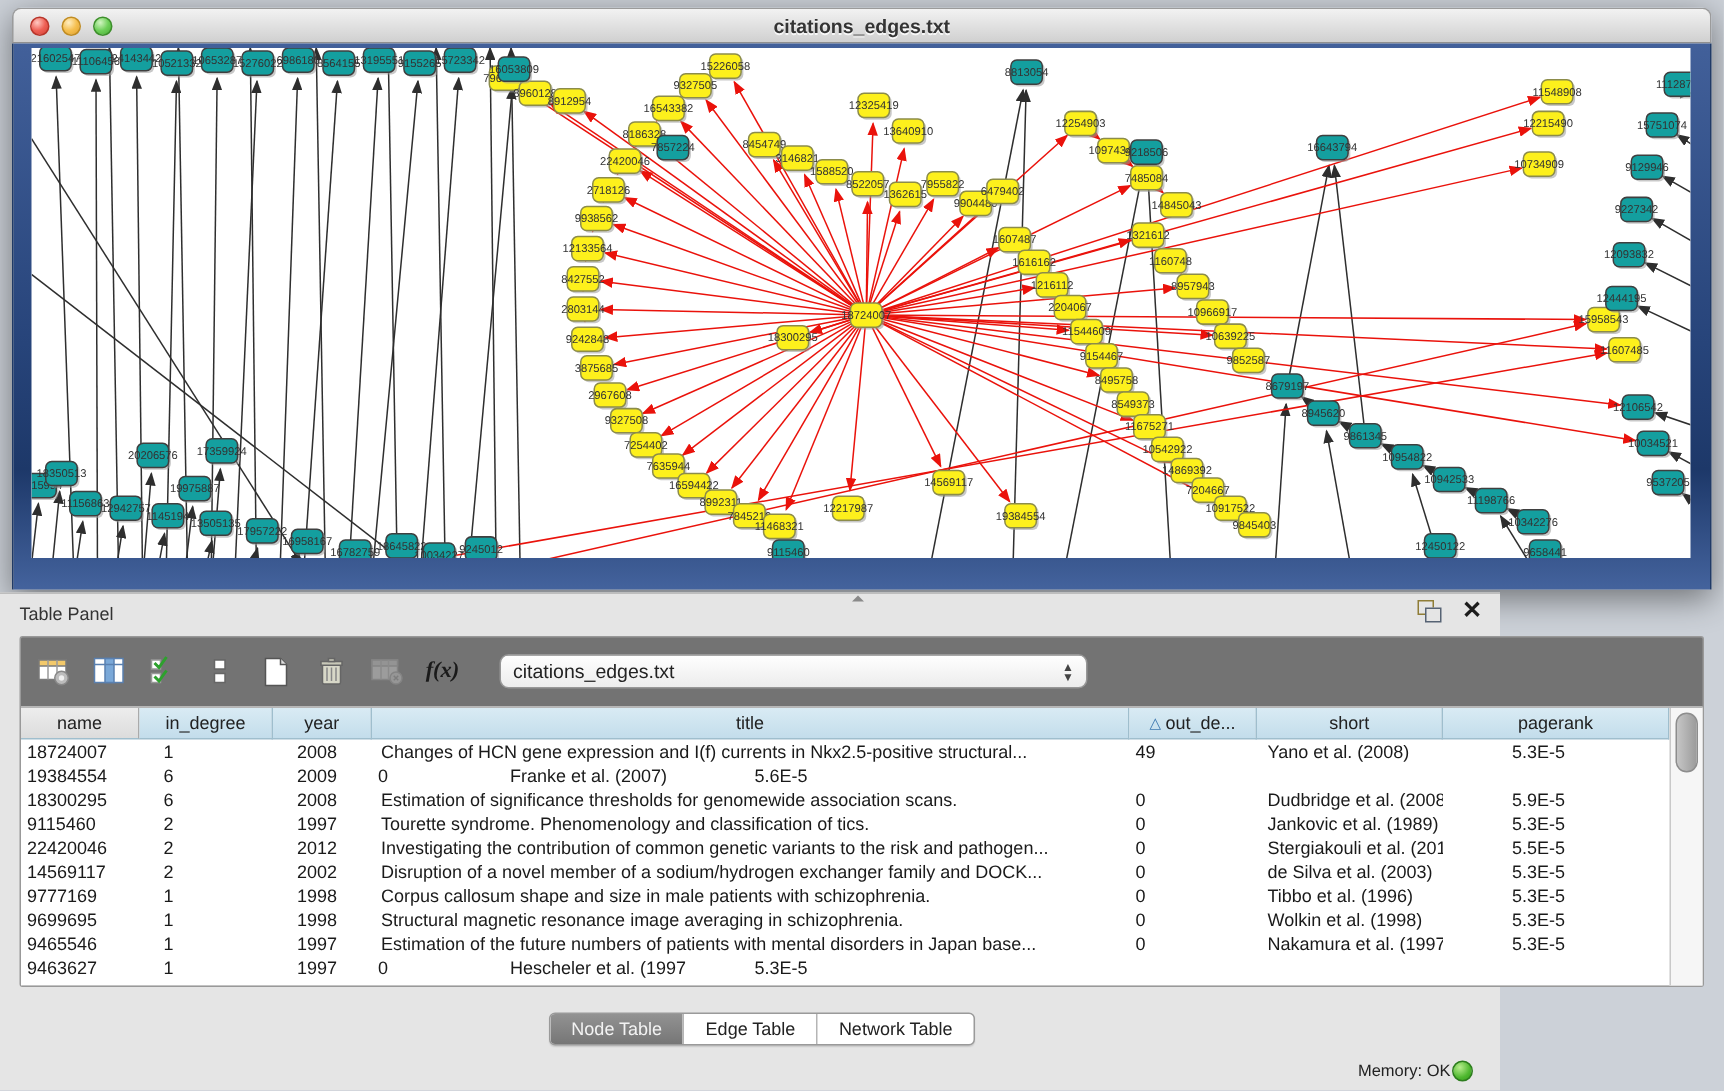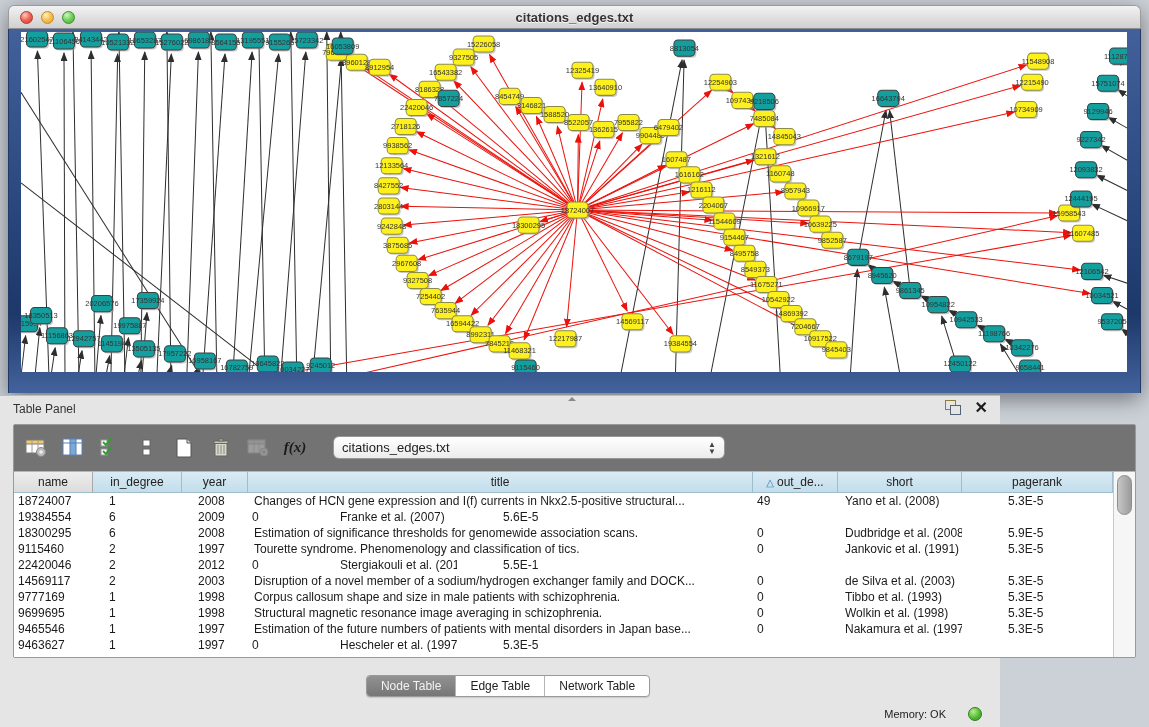--- a/index.html
+++ b/index.html
@@ -72,21 +72,21 @@
           background:linear-gradient(90deg,#c6c6c6,#9b9b9b);border:1px solid #8d8d8d;box-sizing:border-box}
 
   .tabs-row{position:absolute;left:16px;right:0;top:279px;display:flex;justify-content:center}
   .seg{display:flex;border:1px solid #9a9a9a;border-radius:4px;overflow:hidden;background:#fff;height:20px;
        box-shadow:0 1px 1px rgba(0,0,0,.12)}
   .seg-btn{padding:0 14px;font-size:12px;color:#222;display:flex;align-items:center;cursor:pointer;
            border-left:1px solid #b5b5b5}
   .seg-btn:first-child{border-left:none}
   .seg-btn.active{background:linear-gradient(#929292,#767676);color:#f3f3f3;border-left:none}
 
-  .statusbar{position:absolute;right:18px;bottom:6px;display:flex;align-items:center;gap:22px}
+  .statusbar{position:absolute;right:18px;bottom:6px;display:flex;align-items:center;gap:1px}
   .mem-label{font-size:11px;color:#222}
   .mem-dot{width:14px;height:14px;border-radius:50%;box-sizing:border-box;
            background:radial-gradient(circle at 35% 30%,#b8ed8e,#4db72e 60%,#379a1d);border:1px solid #2d7d1e}
 </style>
 </head>
 <body>
 
 <div class="net-window">
   <div class="titlebar">
     <div class="lights">
@@ -998,47 +998,48 @@
               <div class="td c4">0</div>
               <div class="td c5">Dudbridge et al. (2008)</div>
               <div class="td c6">5.9E-5</div>
             </div>
             <div class="grid-row">
               <div class="td c0">9115460</div>
               <div class="td c1">2</div>
               <div class="td c2">1997</div>
               <div class="td c3">Tourette syndrome. Phenomenology and classification of tics.</div>
               <div class="td c4">0</div>
-              <div class="td c5">Jankovic et al. (1991)</div>
+              <div class="td c5">Jankovic et al. (1989)</div>
               <div class="td c6">5.3E-5</div>
             </div>
             <div class="grid-row">
               <div class="td c0">22420046</div>
               <div class="td c1">2</div>
               <div class="td c2">2012</div>
+              <div class="td c3">Investigating the contribution of common genetic variants to the risk and pathogen...</div>
               <div class="td c4">0</div>
               <div class="td c5">Stergiakouli et al. (2012)</div>
-              <div class="td c6">5.5E-1</div>
+              <div class="td c6">5.5E-5</div>
             </div>
             <div class="grid-row">
               <div class="td c0">14569117</div>
               <div class="td c1">2</div>
-              <div class="td c2">2003</div>
+              <div class="td c2">2002</div>
               <div class="td c3">Disruption of a novel member of a sodium/hydrogen exchanger family and DOCK...</div>
               <div class="td c4">0</div>
               <div class="td c5">de Silva et al. (2003)</div>
               <div class="td c6">5.3E-5</div>
             </div>
             <div class="grid-row">
               <div class="td c0">9777169</div>
               <div class="td c1">1</div>
               <div class="td c2">1998</div>
               <div class="td c3">Corpus callosum shape and size in male patients with schizophrenia.</div>
               <div class="td c4">0</div>
-              <div class="td c5">Tibbo et al. (1993)</div>
+              <div class="td c5">Tibbo et al. (1996)</div>
               <div class="td c6">5.3E-5</div>
             </div>
             <div class="grid-row">
               <div class="td c0">9699695</div>
               <div class="td c1">1</div>
               <div class="td c2">1998</div>
               <div class="td c3">Structural magnetic resonance image averaging in schizophrenia.</div>
               <div class="td c4">0</div>
               <div class="td c5">Wolkin et al. (1998)</div>
               <div class="td c6">5.3E-5</div>

